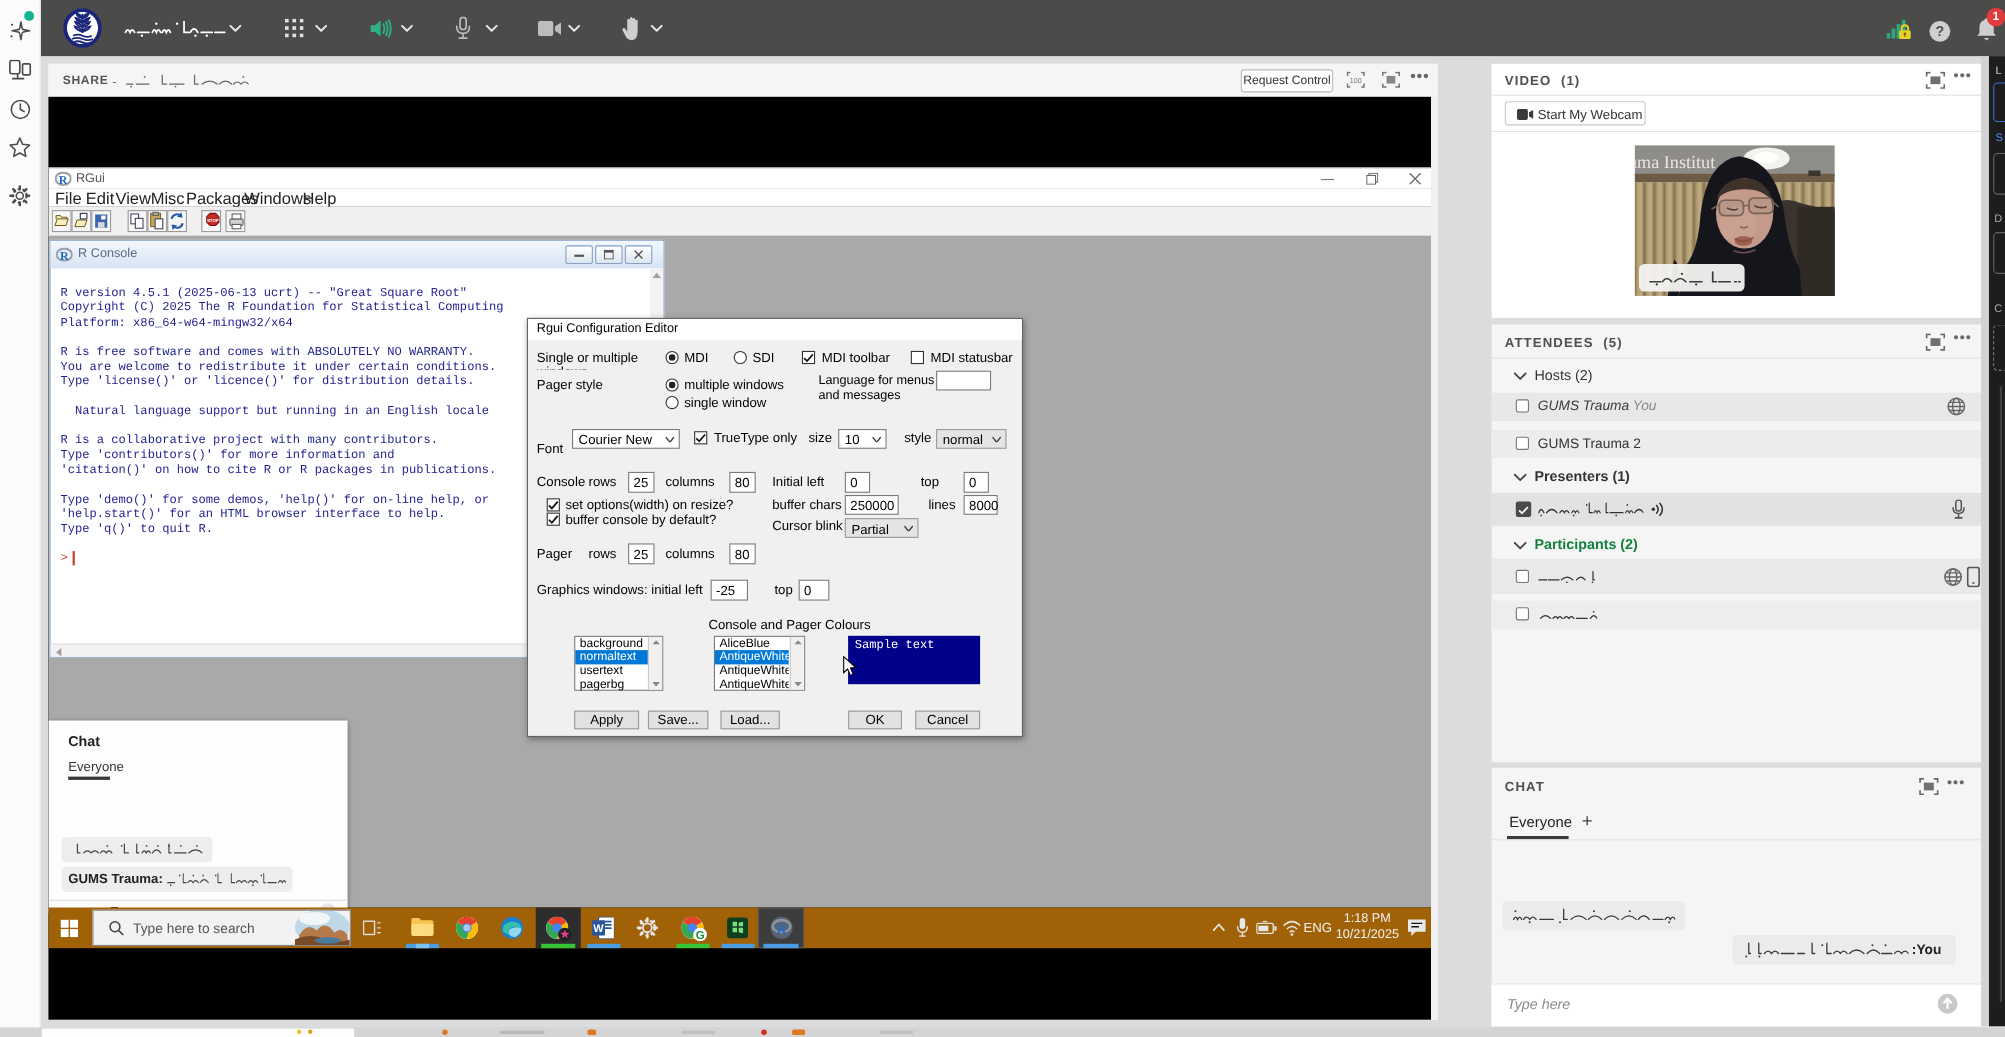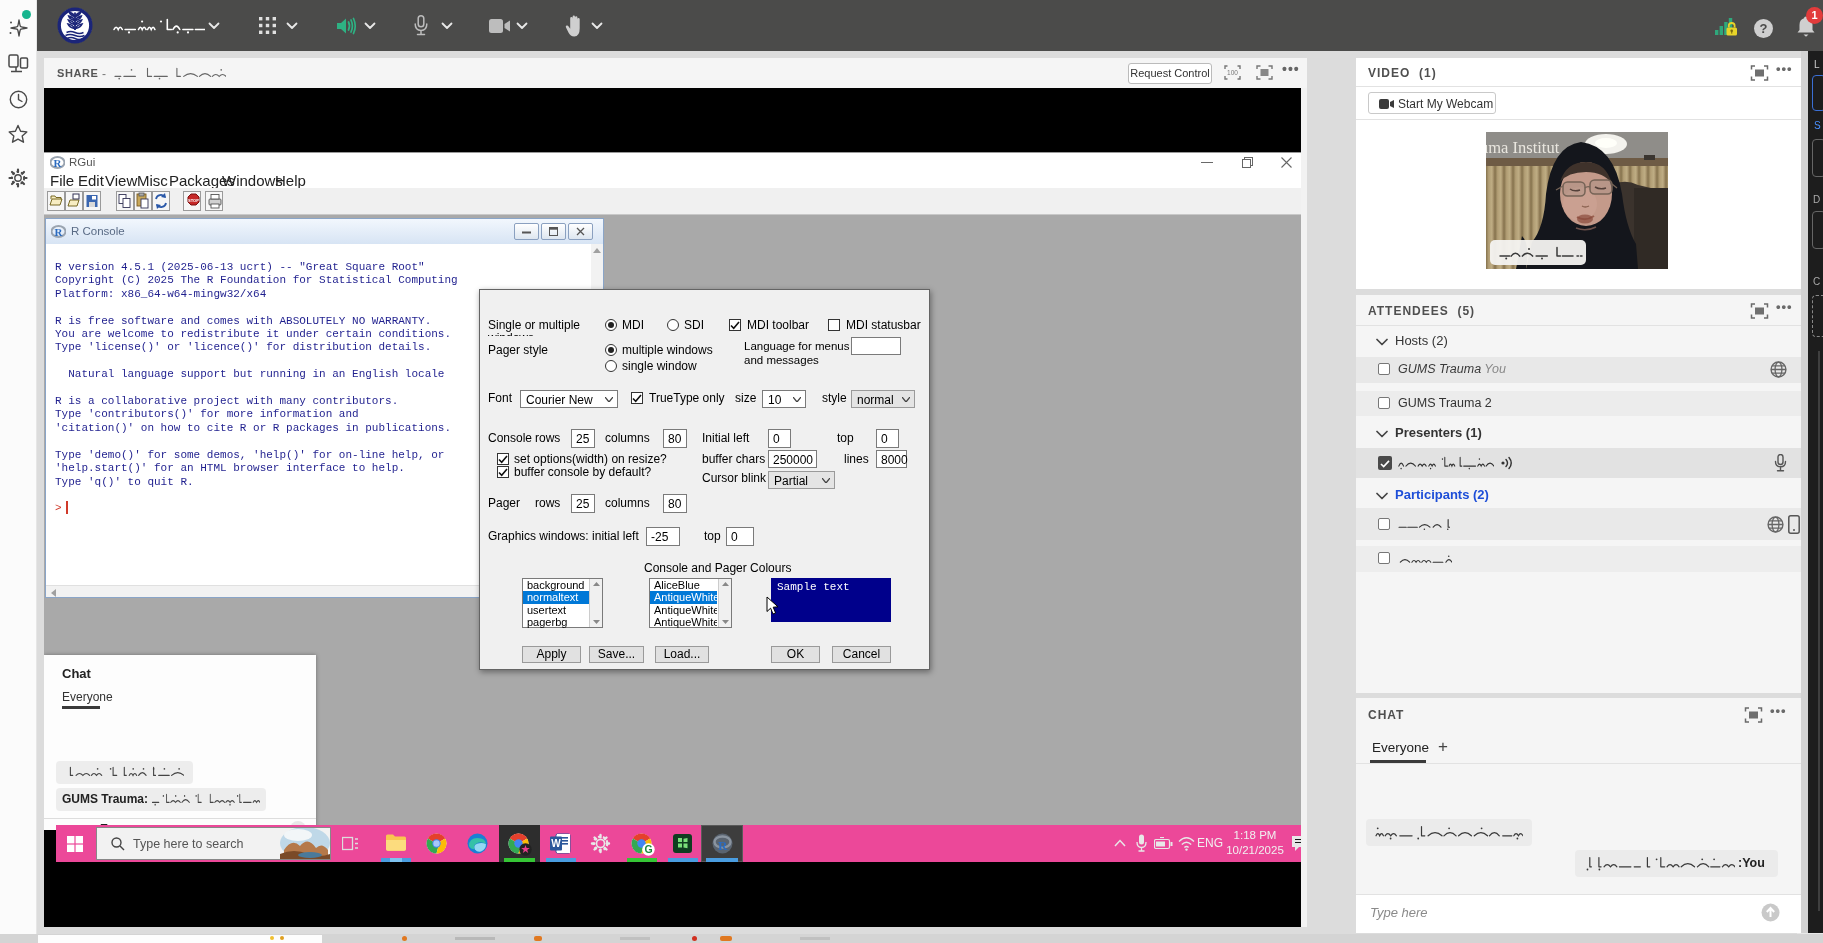--- a/index.html
+++ b/index.html
@@ -321,20 +321,23 @@
             <circle cx="20.6" cy="2.9" r="0.9" fill="#444"></circle>
             <circle cx="9.6" cy="11.7" r="0.9" fill="#444"></circle>
           </svg>
       </div>
       <div class="abs" style="left:0;top:163px;width:272px;height:1px;background:#ddd"></div>
       <div class="abs" style="left:56px;top:167px;width:60px;height:8px;overflow:hidden;font-size:12px;font-weight:700;color:#222">Everyone</div>
       <div class="abs" style="left:246px;top:166px;width:16px;height:9px;border-radius:8px 8px 0 0;background:#e8e8e8"></div>
     </div>
 
     <div class="abs" id="dialog" style="left:435px;top:201px;width:451px;height:381px;background:#f0f0f0;border:1px solid #646464;box-shadow:1px 2px 6px rgba(0,0,0,.4)">
+      <div class="abs" style="left:0;top:0;width:449px;height:19px;background:#fff">
+        <span class="abs" style="left:8px;top:3px;font-size:11.5px;color:#000">Rgui Configuration Editor</span>
+      </div>
       <span class="dlbl" style="left:8px;top:28px">Single or multiple</span>
       <div class="abs" style="left:8px;top:41px;height:5px;overflow:hidden;font-size:12px;color:#000">windows</div>
       <div class="radio sel" style="left:125px;top:29px"></div>
         <span class="dlbl" style="left:142px;top:28px">MDI</span>
       <div class="radio" style="left:187px;top:29px"></div>
         <span class="dlbl" style="left:204px;top:28px">SDI</span>
       <div class="cbx" style="left:249px;top:29px">
           <svg width="10" height="9" viewBox="0 0 10 9" style="margin:1px 0 0 0">
             <path d="M1 4.5 L3.7 7.2 L9 1" fill="none" stroke="#111" stroke-width="1.6"></path>
           </svg>
@@ -343,21 +346,21 @@
       <div class="cbx" style="left:348px;top:29px"></div>
         <span class="dlbl" style="left:366px;top:28px">MDI statusbar</span>
       <span class="dlbl" style="left:8px;top:53px">Pager style</span>
       <div class="radio sel" style="left:125px;top:54px"></div>
         <span class="dlbl" style="left:142px;top:53px">multiple windows</span>
       <div class="radio" style="left:125px;top:70px"></div>
         <span class="dlbl" style="left:142px;top:69px">single window</span>
       <span class="dlbl" style="left:264px;top:50px;font-size:11.5px">Language for menus</span>
       <span class="dlbl" style="left:264px;top:64px;font-size:11.5px">and messages</span>
       <div class="dfield" style="left:371px;top:47px;width:50px;height:18px"></div>
-      <span class="dlbl" style="left:8px;top:101px">Font</span>
+      <span class="dlbl" style="left:8px;top:111px">Font</span>
       <div class="dsel" style="left:40px;top:100px;width:98px;height:18px">Courier New<svg width="8" height="5" viewBox="0 0 8 5">
             <path d="M0 0 L4 5 L8 0" fill="none" stroke="#444" stroke-width="1.3"></path>
           </svg></div>
       <div class="cbx" style="left:151px;top:102px">
           <svg width="10" height="9" viewBox="0 0 10 9" style="margin:1px 0 0 0">
             <path d="M1 4.5 L3.7 7.2 L9 1" fill="none" stroke="#111" stroke-width="1.6"></path>
           </svg>
         </div>
         <span class="dlbl" style="left:169px;top:101px">TrueType only</span>
       <span class="dlbl" style="left:255px;top:101px">size</span>
@@ -448,21 +451,21 @@
           <path d="M1 1 L1 15.5 L4.6 12.2 L7 18 L9.6 16.9 L7.2 11.2 L12 10.8 Z" fill="#fff" stroke="#000" stroke-width="1"></path>
         </svg>
 
       <div class="dbtn" style="left:42px;top:356px;width:59px">Apply</div>
       <div class="dbtn" style="left:109px;top:356px;width:55px">Save...</div>
       <div class="dbtn" style="left:175px;top:356px;width:54px">Load...</div>
       <div class="dbtn" style="left:291px;top:356px;width:49px">OK</div>
       <div class="dbtn" style="left:352px;top:356px;width:59px">Cancel</div>
     </div>
 
-    <div class="abs" id="taskbar" style="left:12px;top:737px;width:1257px;height:37px;background:#ec4899">
+    <div class="abs" id="taskbar" style="left:0;top:737px;width:1257px;height:37px;background:#a16207">
       <svg class="abs" style="left:11px;top:11px" width="16" height="16" viewBox="0 0 16 16">
           <g fill="#fff">
             <rect x="0" y="0" width="7.4" height="7.4"></rect>
             <rect x="8.6" y="0" width="7.4" height="7.4"></rect>
             <rect x="0" y="8.6" width="7.4" height="7.4"></rect>
             <rect x="8.6" y="8.6" width="7.4" height="7.4"></rect>
           </g>
         </svg>
       <div class="abs" style="left:40px;top:2px;width:235px;height:33px;background:#f2f2f2;border:1px solid #888">
         <svg class="abs" style="left:14px;top:9px" width="14" height="14" viewBox="0 0 14 14">
@@ -709,21 +712,21 @@
         <path d="M6 3.5 Q9 7 6 10.5 M9 1.5 Q13.5 7 9 12.5" fill="none" stroke="#333" stroke-width="1.4" stroke-linecap="round"></path>
       </svg>
     <svg class="abs" style="left:418px;top:6px" width="13" height="19" viewBox="0 0 13 19">
         <rect x="4" y="0.5" width="5" height="10" rx="2.5" fill="none" stroke="#555" stroke-width="1.4"></rect>
         <path d="M1.5 7.5 Q1.5 12.8 6.5 12.8 Q11.5 12.8 11.5 7.5 M6.5 12.8 L6.5 16 M3.5 16.8 L9.5 16.8" fill="none" stroke="#555" stroke-width="1.4" stroke-linecap="round"></path>
       </svg>
   </div>
   <svg class="abs" style="left:20px;top:197px" width="12" height="8" viewBox="0 0 12 8">
       <path d="M1 1.5 L6 6.5 L11 1.5" fill="none" stroke="#444" stroke-width="1.7" stroke-linecap="round" stroke-linejoin="round"></path>
     </svg>
-  <span class="abs" style="left:39px;top:192px;font-size:13px;font-weight:700;color:#1d4ed8">Participants (2)</span>
+  <span class="abs" style="left:39px;top:192px;font-size:13px;font-weight:700;color:#15803d">Participants (2)</span>
   <div class="abs" style="left:0;top:213px;width:445px;height:32px;background:#e9e9e9">
     <div class="abs" style="left:22px;top:10px;width:12px;height:12px;border:1.5px solid #777;border-radius:2px;background:#fff"></div>
     <svg class="abs" style="left:42px;top:10px" width="52" height="13" viewBox="0 0 56 13">
         <path d="M56.0 9.4 L54.0 9.4 M54.0 9.4 L54.0 1.3 M46.3 9.4 Q42.1 3.9 37.9 9.4 M34.4 9.4 Q28.8 3.9 23.1 9.4 M20.8 9.4 L10.5 9.4 M8.9 9.4 L1.1 9.4" fill="none" stroke="#333" stroke-width="1.2" stroke-linecap="round"></path>
         <circle cx="53.6" cy="11.7" r="0.83" fill="#333"></circle>
         <circle cx="28.4" cy="11.7" r="0.83" fill="#333"></circle>
       </svg>
     <svg class="abs" style="left:411px;top:8px" width="17" height="17" viewBox="0 0 16 16">
         <circle cx="8" cy="8" r="7" fill="none" stroke="#666" stroke-width="1.3"></circle>
         <ellipse cx="8" cy="8" rx="3.2" ry="7" fill="none" stroke="#666" stroke-width="1.2"></ellipse>

